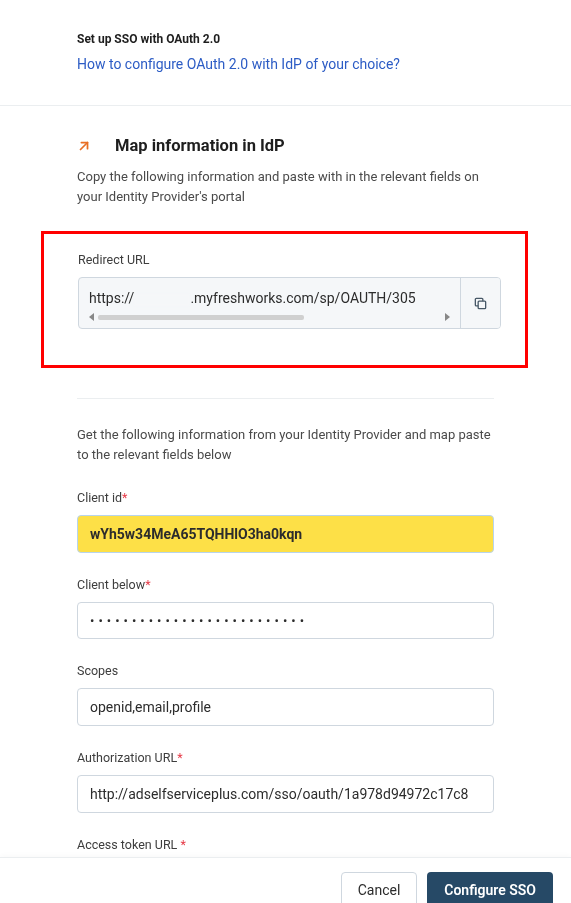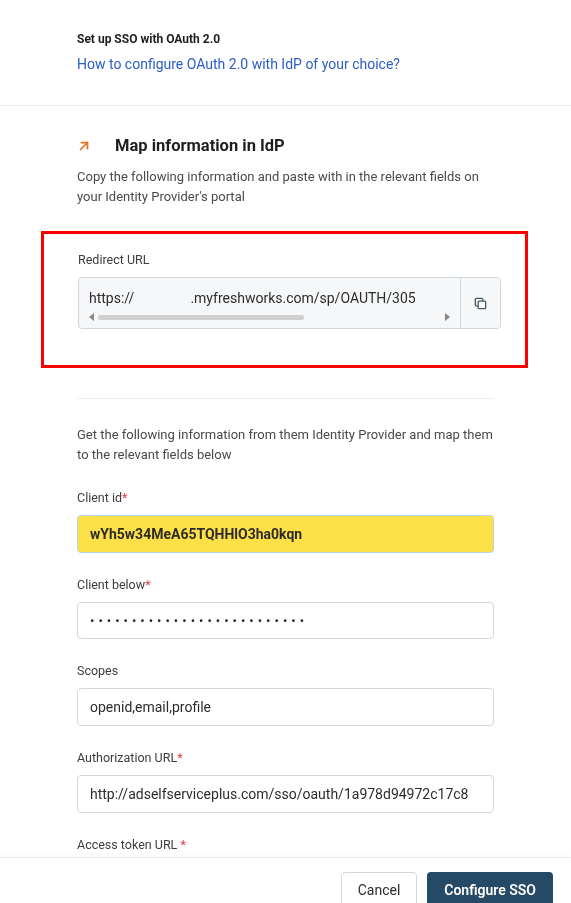--- a/index.html
+++ b/index.html
@@ -260,21 +260,21 @@
             </svg>
           </div>
         </div>
       </div>
     </div>
   </div>
 
   <hr class="section-divider-thin">
 
   <div>
-    <div class="section-desc">Get the following information from them Identity Provider and map them to the relevant fields below</div>
+    <div class="section-desc">Get the following information from your Identity Provider and map paste to the relevant fields below</div>
 
     <div class="field-container">
       <label class="field-label">
         <span>Client id</span><span class="required-star">*</span>
       </label>
       <input type="text" class="text-input active" value="wYh5w34MeA65TQHHlO3ha0kqn" style="">
     </div>
 
     <div class="field-container">
       <label class="field-label">

